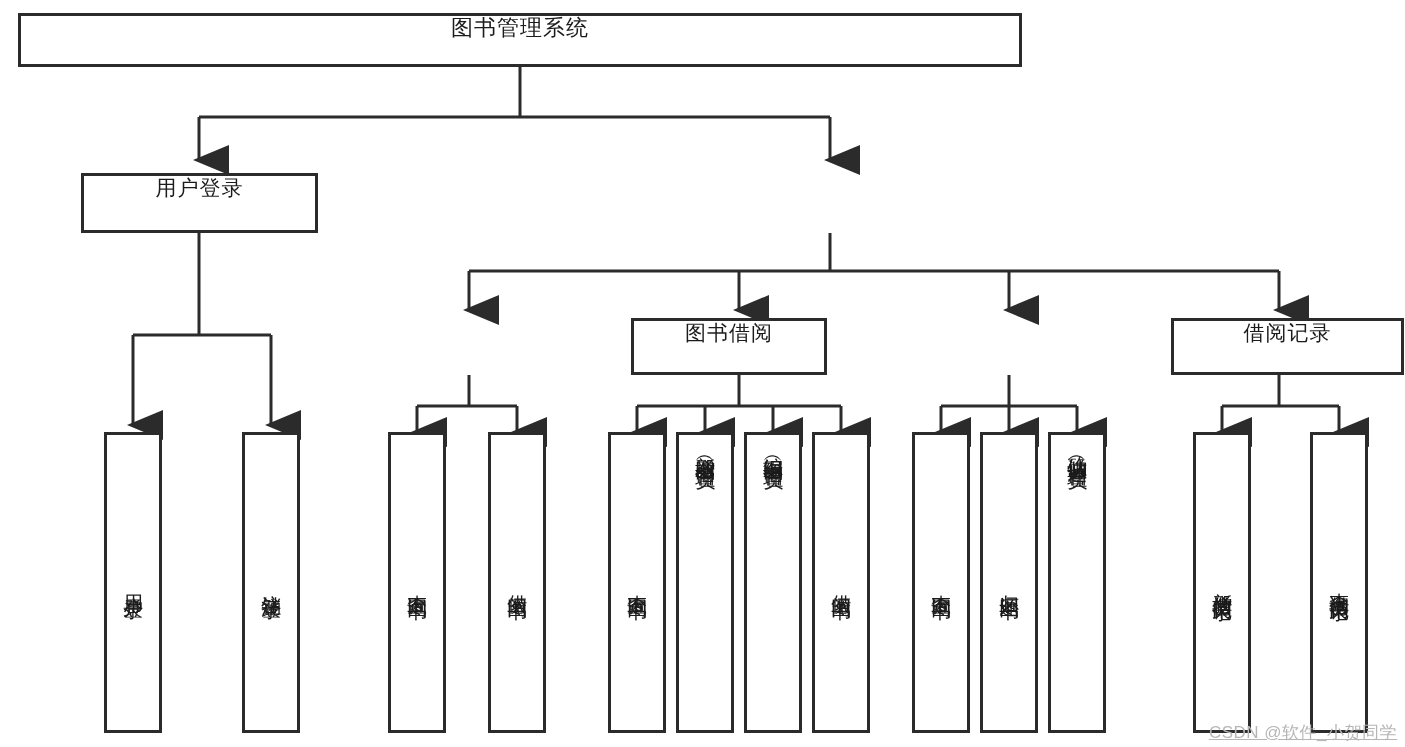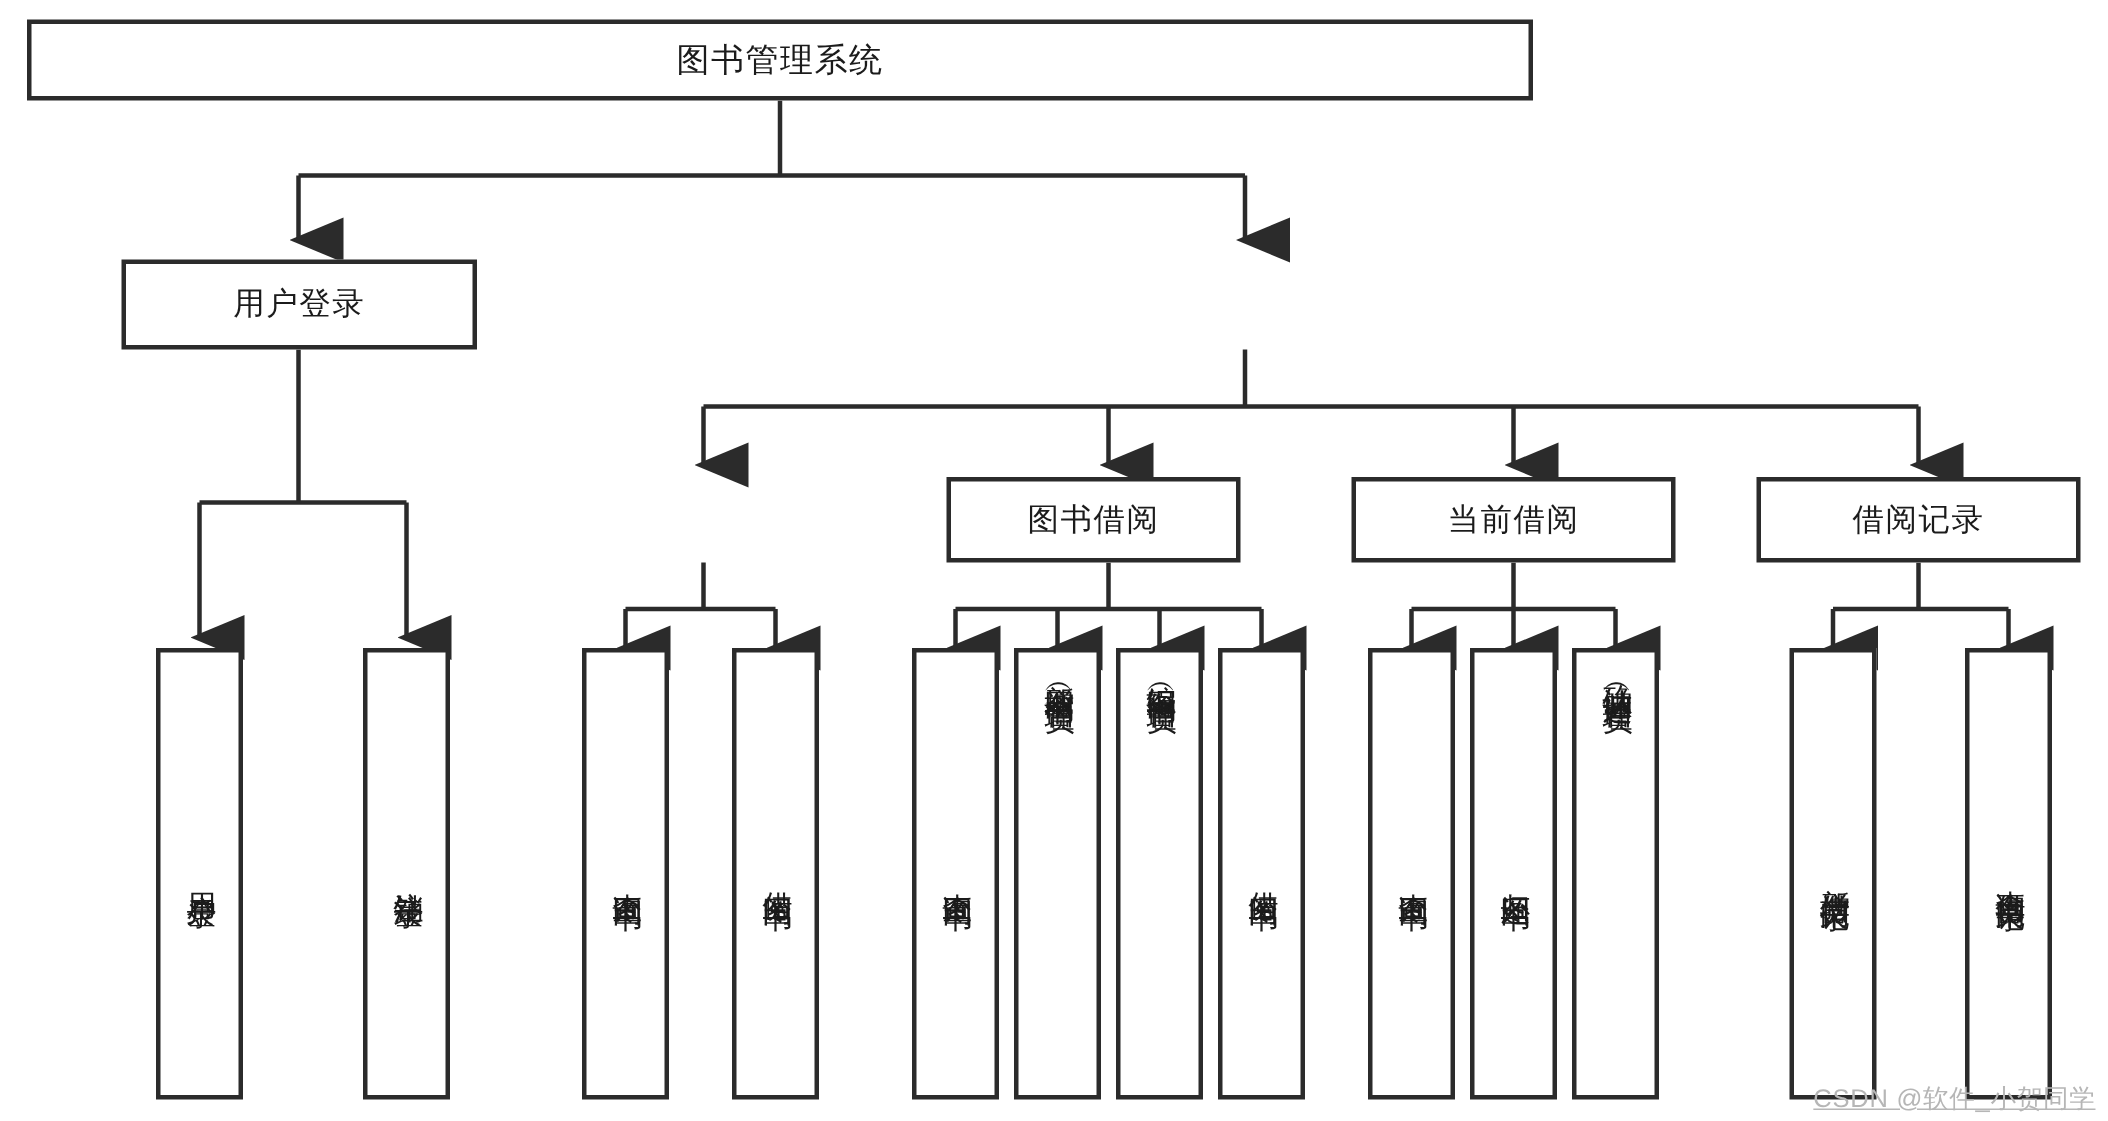--- a/index.html
+++ b/index.html
@@ -25,21 +25,20 @@
     width: 1405px;
     height: 747px;
   }
   
   .node {
     position: absolute;
     box-sizing: border-box;
     background: #ffffff;
     border: 3px solid #2b2b2b;
     display: flex;
-    align-items: center;
     justify-content: center;
     color: #1b1b1b;
   }
   .node-label {
     font-size: 21px;
     line-height: 1.1;
     letter-spacing: 1px;
     white-space: nowrap;
   }
   
@@ -144,25 +143,22 @@
   <div class="node" style="left:81px; top:173px; width:237px; height:60px;">
     <span class="node-label">用户登录</span>
   </div>
 
 
 
   <div class="node" style="left:631px; top:318px; width:196px; height:57px;">
     <span class="node-label">图书借阅</span>
   </div>
 
-  <div class="node" style="left:901px; top:318px; width:216px; height:57px;">
-    <span class="node-label">当前借阅</span>
-  </div>
-
-  <div class="node" style="left:1171px; top:318px; width:216px; height:57px;">
+
+  <div class="node" style="left:1171px; top:318px; width:233px; height:57px;">
     <span class="node-label">借阅记录</span>
   </div>
 
   <div class="node leaf centered" style="left:104px; top:432px; width:58px; height:301px;">
     <span class="node-label">用户登录</span>
   </div>
 
   <div class="node leaf centered" style="left:242px; top:432px; width:58px; height:301px;">
     <span class="node-label">注销登录</span>
   </div>

